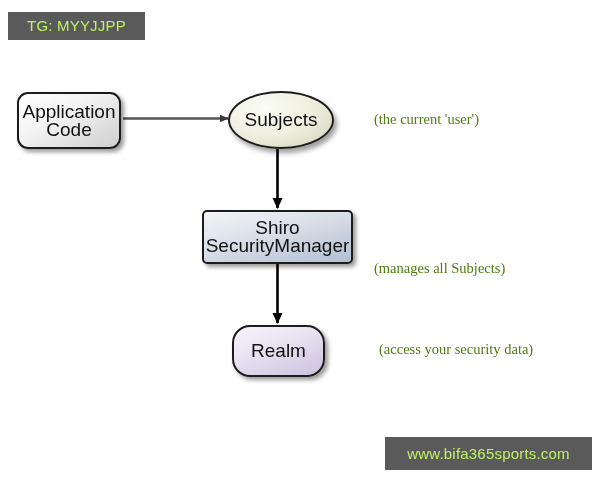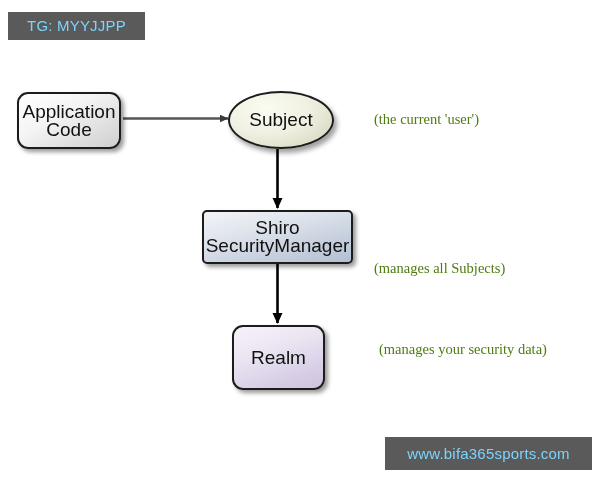--- a/index.html
+++ b/index.html
@@ -13,21 +13,21 @@
     position: relative;
     overflow: hidden;
     font-family: "Liberation Sans", sans-serif;
     background: #ffffff;
   }
 
   
   .badge {
     position: absolute;
     background: #5a5a5a;
-    color: #7dd3fc;
+    color: #bef264;
     font-family: "Liberation Sans", sans-serif;
     display: flex;
     align-items: center;
     justify-content: center;
     letter-spacing: 0.2px;
     white-space: nowrap;
   }
   #tg-badge {
     left: 8px;
     top: 12px;
@@ -95,22 +95,22 @@
     width: 151px;
     height: 54px;
     border-radius: 5px;
     background: linear-gradient(165deg, #f2f4f7 0%, #e2e7ee 30%, #c6cfdd 70%, #b3bfd2 100%);
   }
 
   #node-realm {
     left: 232px;
     top: 325px;
     width: 93px;
-    height: 65px;
-    border-radius: 11px;
+    height: 52px;
+    border-radius: 18px;
     background: linear-gradient(160deg, #f6f2f9 0%, #ece6f3 35%, #d8cfe6 75%, #cdc3de 100%);
   }
 
   .node-label {
     display: block;
     white-space: pre-line;
     padding: 0 4px;
   }
 
   
@@ -144,33 +144,33 @@
 
   <line x1="277.5" y1="264" x2="277.5" y2="323" stroke="#000000" stroke-width="2.6" marker-end="url(#arrow-black)"></line>
 </svg>
 
 <div class="node" id="node-app-code">
   <span class="node-label">Application
 Code</span>
 </div>
 
 <div class="node" id="node-subject">
-  <span class="node-label">Subject</span>
+  <span class="node-label">Subjects</span>
 </div>
 
 <div class="node" id="node-security-manager">
   <span class="node-label">Shiro
 SecurityManager</span>
 </div>
 
 <div class="node" id="node-realm">
   <span class="node-label">Realm</span>
 </div>
 
 <div class="annotation" id="annotation-subject">(the current 'user')</div>
 
 <div class="annotation" id="annotation-security-manager">(manages all Subjects)</div>
 
-<div class="annotation" id="annotation-realm">(manages your security data)</div>
+<div class="annotation" id="annotation-realm">(access your security data)</div>
 
 <div class="badge" id="tg-badge">TG: MYYJJPP</div>
 
 <div class="badge" id="site-badge">www.bifa365sports.com</div>
 
 </body></html>

